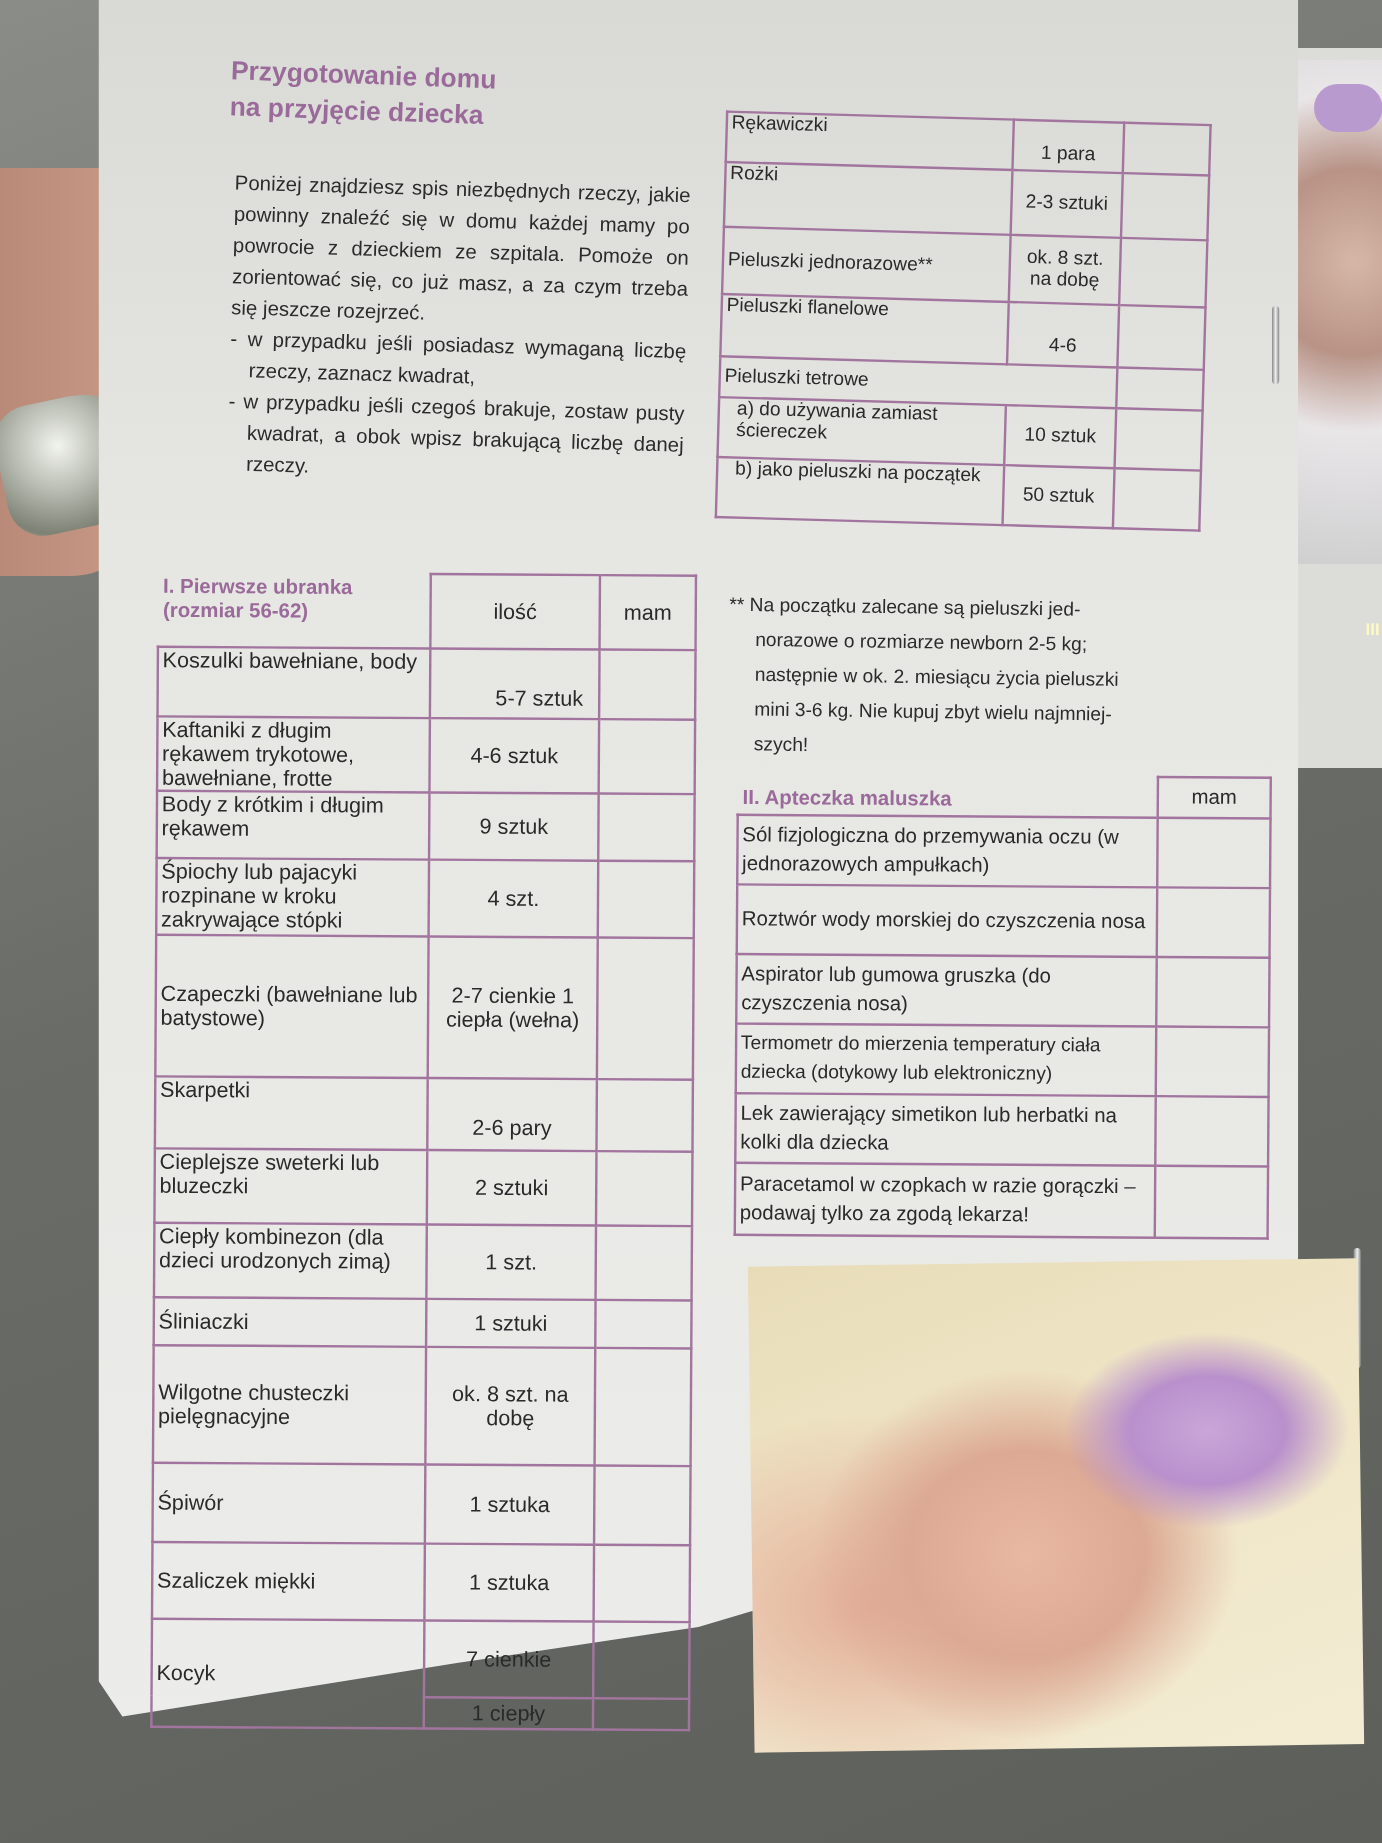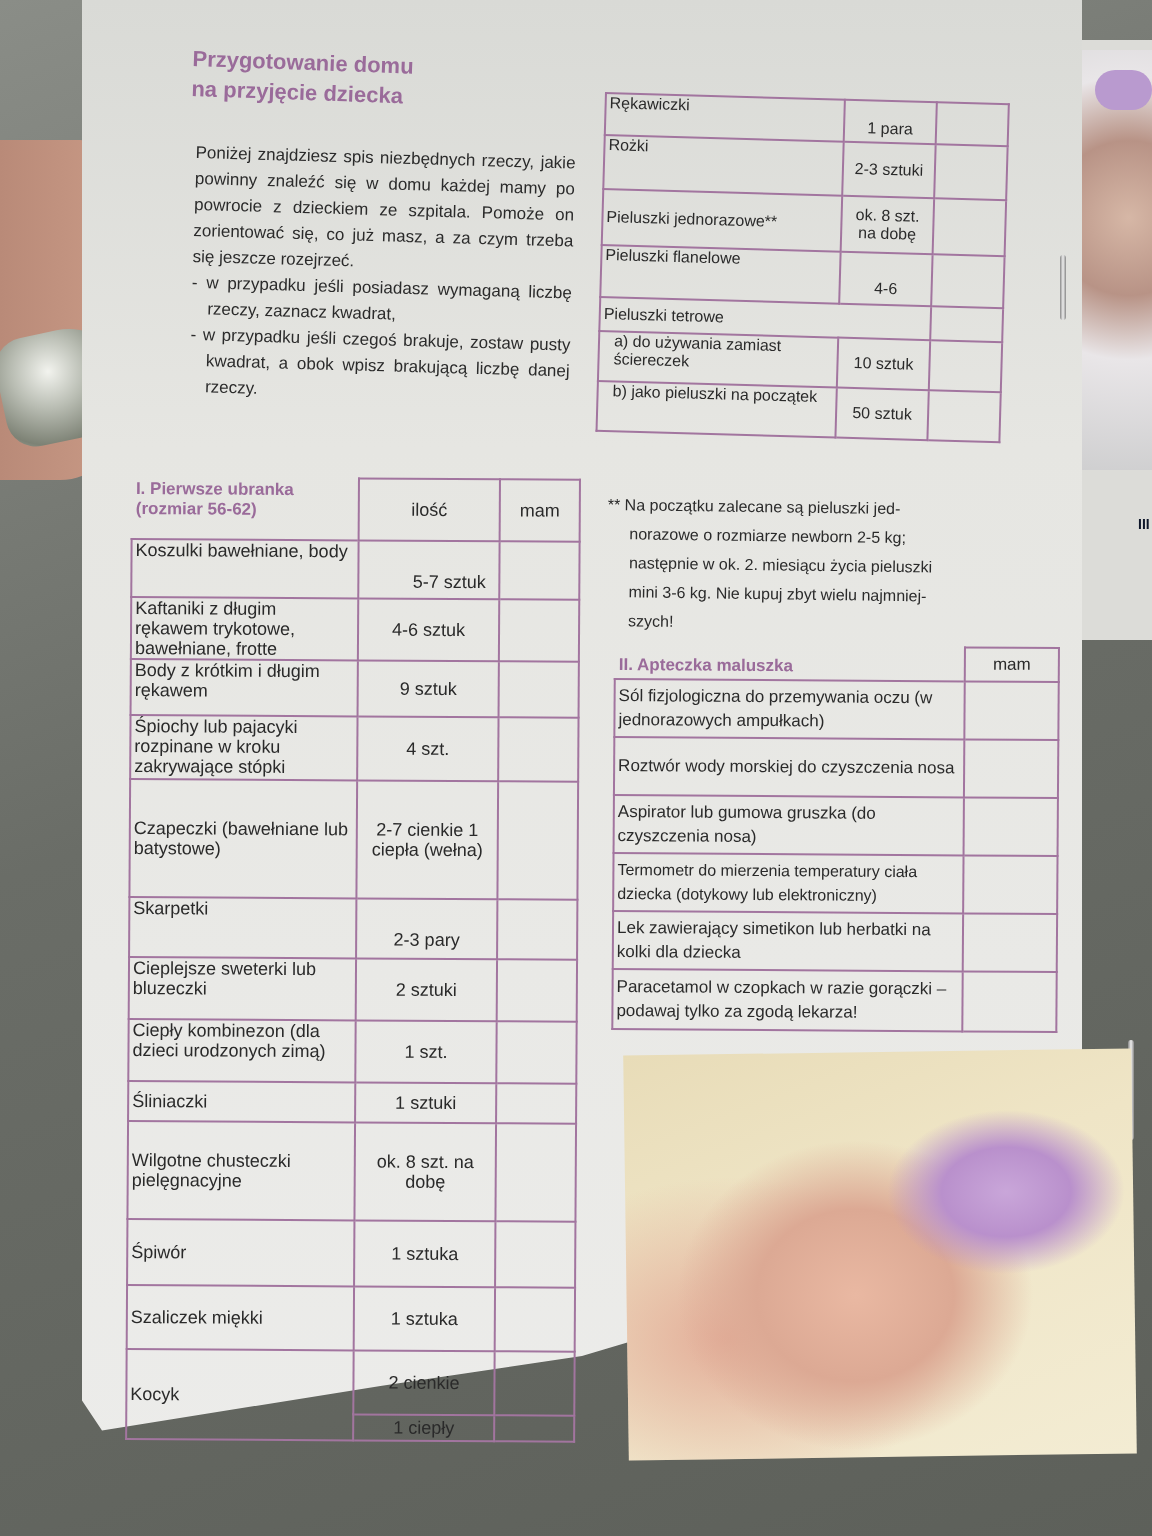--- a/index.html
+++ b/index.html
@@ -4,21 +4,21 @@
 <style>
   html,body{margin:0;padding:0;}
   body{width:1152px;height:1536px;position:relative;overflow:hidden;background:#6f726c;font-family:"Liberation Sans",sans-serif;}
   .bg-cloth{position:absolute;inset:0;background:linear-gradient(160deg,#8a8d87 0%,#6a6d67 45%,#5d605a 100%);}
   .hand{position:absolute;left:0;top:140px;width:120px;height:340px;background:linear-gradient(90deg,#b98a78,#c99a86);border-radius:0 40px 60px 0;}
   .nail{position:absolute;left:0;top:330px;width:128px;height:110px;border-radius:30px 60px 50px 30px;background:radial-gradient(circle at 40% 35%,#f2f3ee 0%,#b9bdb3 35%,#7d8275 70%,#d5d8ce 100%);transform:rotate(-12deg);}
   .page{position:absolute;left:82px;top:0;width:1000px;height:1490px;background:linear-gradient(180deg,#d9dad6 0%,#e6e6e2 30%,#ececea 100%);clip-path:polygon(0 0,100% 0,100% 82%,85% 84%,70% 87%,50% 91%,30% 93%,2% 96%,0 94%);}
   .next-page{position:absolute;left:1040px;top:40px;width:112px;height:600px;background:#dcdcd8;}
   .next-photo{position:absolute;left:1075px;top:50px;width:77px;height:420px;background:radial-gradient(circle at 70% 40%,#d6b7a6 0%,#b89386 30%,#e9e6e8 55%,#cfcfd0 100%);}
   .headband{position:absolute;left:1095px;top:70px;width:57px;height:40px;background:#b99acf;border-radius:20px;}
-  .next-heading{position:absolute;left:1138px;top:516px;color:#0f172a;font-weight:bold;font-size:14px;}
+  .next-heading{position:absolute;left:1138px;top:516px;color:#fef9c3;font-weight:bold;font-size:14px;}
   .staple{position:absolute;width:6px;background:linear-gradient(90deg,#888,#eee,#888);border-radius:3px;}
 
   .title{position:absolute;left:193px;top:44px;color:#9a6b9a;font-weight:bold;font-size:22px;line-height:30px;transform:rotate(2deg);transform-origin:left top;}
   .intro{position:absolute;left:196px;top:140px;width:380px;color:#2b2b2b;font-size:17px;line-height:26px;transform:rotate(1.6deg);transform-origin:left top;}
   .intro p{margin:0;text-align:justify;}
   .intro .li{padding-left:16px;text-indent:-16px;text-align:justify;}
 
   table{border-collapse:collapse;color:#2a2a2a;}
   td,th{border:2px solid #a2759f;font-weight:normal;vertical-align:middle;padding:0 3px;}
   .t1{position:absolute;left:131px;top:476px;width:450px;font-size:18px;line-height:20px;transform:rotate(0.35deg);transform-origin:left top;}
@@ -96,21 +96,21 @@
         <td class="c-qty">4 szt.</td>
         <td></td>
       </tr>
   <tr style="height:118px;">
         <td class="name" style="vertical-align:middle;">Czapeczki (bawełniane lub batystowe)</td>
         <td class="c-qty">2-7 cienkie 1 ciepła (wełna)</td>
         <td></td>
       </tr>
   <tr style="height:60px;">
         <td class="name">Skarpetki</td>
-        <td class="c-qty" style="vertical-align:bottom;padding-bottom:8px;">2-3 pary</td>
+        <td class="c-qty" style="vertical-align:bottom;padding-bottom:8px;">2-6 pary</td>
         <td></td>
       </tr>
   <tr style="height:62px;">
         <td class="name">Cieplejsze sweterki lub bluzeczki</td>
         <td class="c-qty">2 sztuki</td>
         <td></td>
       </tr>
   <tr style="height:62px;">
         <td class="name">Ciepły kombinezon (dla dzieci urodzonych zimą)</td>
         <td class="c-qty">1 szt.</td>
@@ -131,21 +131,21 @@
         <td class="c-qty">1 sztuka</td>
         <td></td>
       </tr>
   <tr style="height:64px;">
         <td class="name" style="vertical-align:middle;">Szaliczek miękki</td>
         <td class="c-qty">1 sztuka</td>
         <td></td>
       </tr>
   <tr style="height:64px;">
         <td class="name" rowspan="2" style="vertical-align:middle;">Kocyk</td>
-        <td class="c-qty">2 cienkie</td>
+        <td class="c-qty">7 cienkie</td>
         <td></td>
       </tr>
   <tr style="height:26px;">
         <td class="c-qty">1 ciepły</td>
         <td></td>
       </tr>
 </tbody>
   </table>
 
 <table class="t2">

